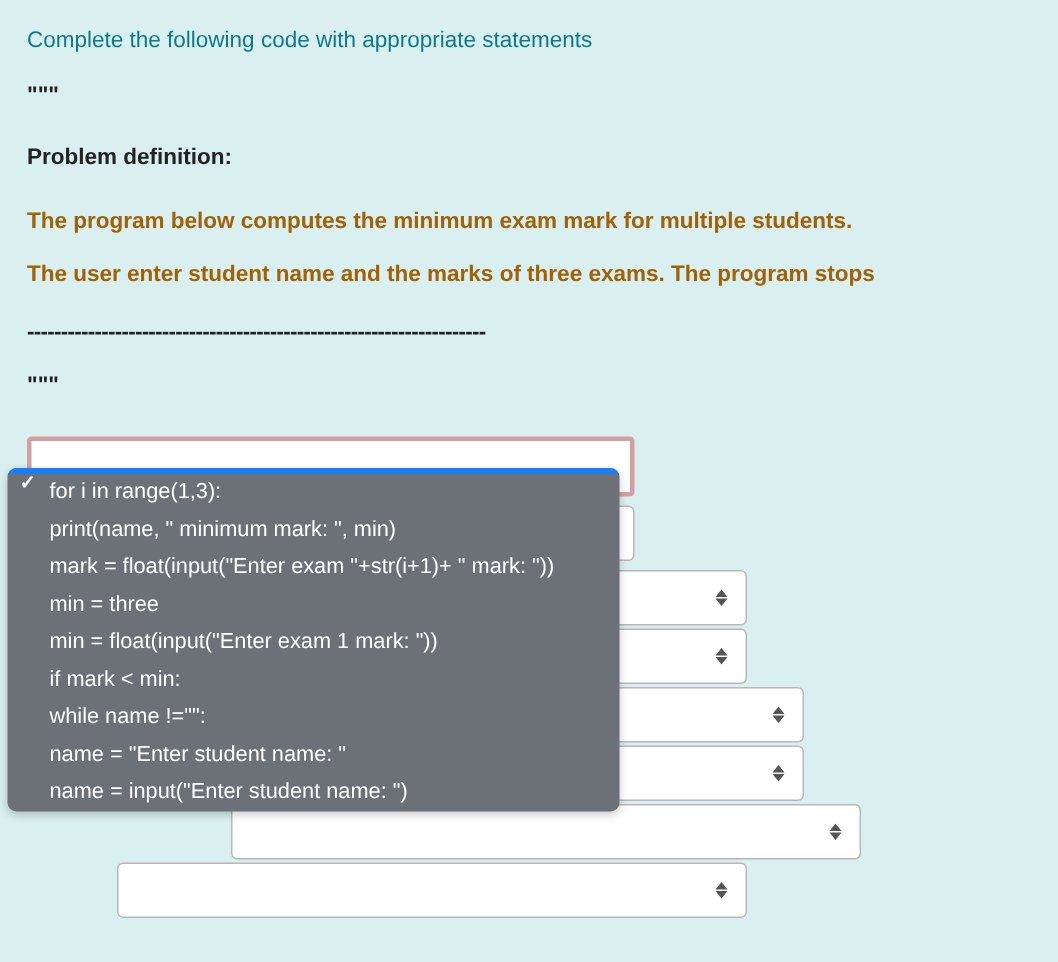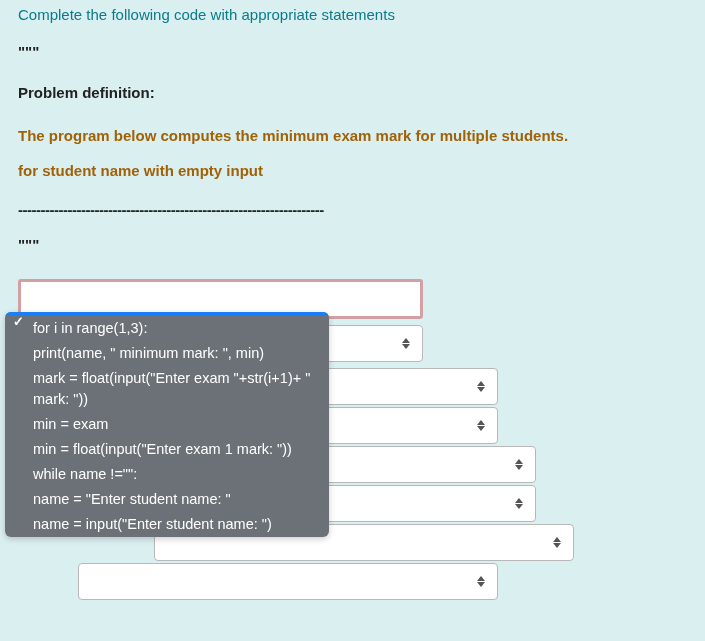--- a/index.html
+++ b/index.html
@@ -9,21 +9,21 @@
     }
     body {
       font-family: "Segoe UI", Arial, sans-serif;
       background: #daeff0;
       width: 705px;
       height: 641px;
       overflow: hidden;
       position: relative;
     }
     .header {
-      padding: 6px 18px 10px 18px;
+      padding: 18px 18px 10px 18px;
       color: #0c7a8b;
       font-size: 15px;
       font-weight: 500;
     }
     .content {
       padding: 0 18px;
     }
     .quote {
       font-weight: 700;
       font-size: 15px;
@@ -109,21 +109,21 @@
     .row4 { margin-left: 60px; width: 420px; margin-top: 2px; }
     .row5 { margin-left: 98px; width: 420px; margin-top: 2px; }
     .row6 { margin-left: 98px; width: 420px; margin-top: 2px; }
     .row7 { margin-left: 136px; width: 420px; margin-top: 2px; }
     .row8 { margin-left: 60px; width: 420px; margin-top: 2px; }
 
     .popup {
       position: absolute;
       left: 5px;
       top: 312px;
-      width: 324px;
+      width: 408px;
       background: #6b7176;
       border-radius: 6px;
       overflow: hidden;
       box-shadow: 0 2px 6px rgba(0,0,0,0.2);
       z-index: 100;
     }
     .popup-item {
       padding: 2px 12px 2px 28px;
       color: #fff;
       font-size: 14.5px;
@@ -146,21 +146,21 @@
   </style>
 </head>
 <body>
 
 <div class="header">Complete the following code with appropriate statements</div>
 
 <div class="content">
   <div class="quote">"""</div>
   <div class="heading-underline">Problem definition:</div>
   <div class="para">The program below computes the minimum exam mark for multiple students.</div>
-  <div class="para">for student name with empty input</div>
+  <div class="para">The user enter student name and the marks of three exams. The program stops</div>
   <div class="divider">--------------------------------------------------------------------</div>
   <div class="quote2">"""</div>
 
   <div class="selects-container">
     <div class="dropdown-box"></div>
     <div class="select-row row2">
       <div class="select-indicator">
         <div class="arrow-up"></div>
         <div class="arrow-down"></div>
       </div>
@@ -203,18 +203,19 @@
     </div>
 
   </div>
 </div>
 
 <div class="popup">
   <div class="popup-item selected"></div>
   <div class="popup-item">for i in range(1,3):</div>
   <div class="popup-item">print(name, " minimum mark: ", min)</div>
   <div class="popup-item">mark = float(input("Enter exam "+str(i+1)+ " mark: "))</div>
-  <div class="popup-item">min = exam</div>
+  <div class="popup-item">min = three</div>
   <div class="popup-item">min = float(input("Enter exam 1 mark: "))</div>
+  <div class="popup-item">if mark &lt; min:</div>
   <div class="popup-item">while name !="":</div>
   <div class="popup-item">name = "Enter student name: "</div>
   <div class="popup-item">name = input("Enter student name: ")</div>
 </div>
 
 </body></html>

